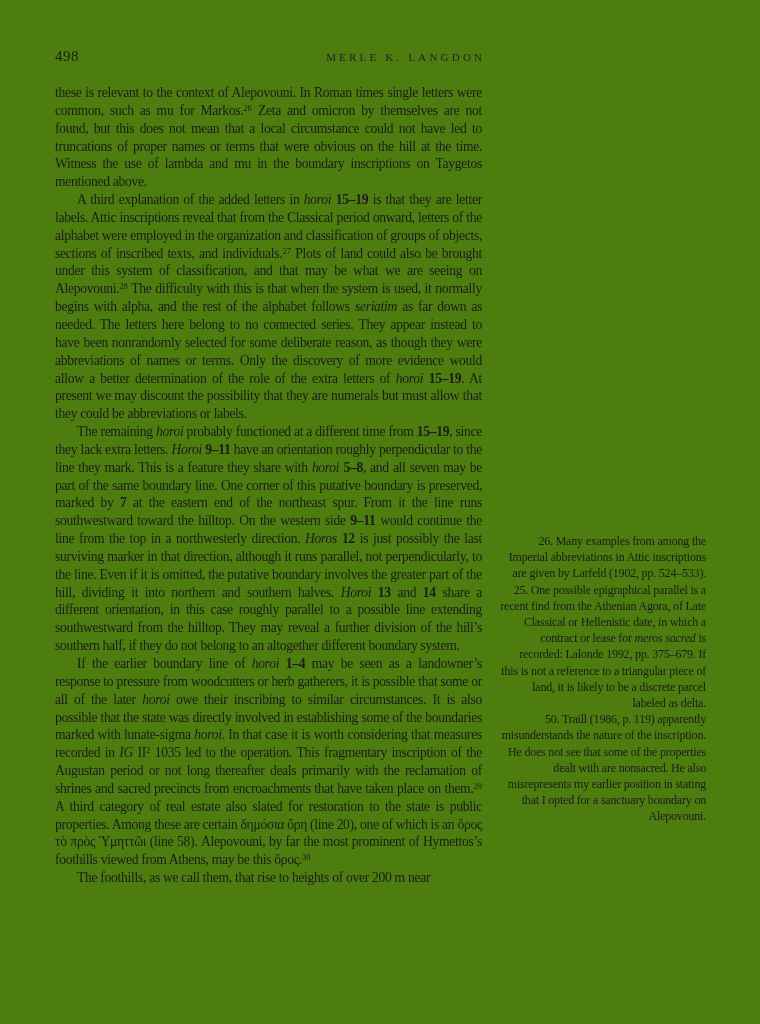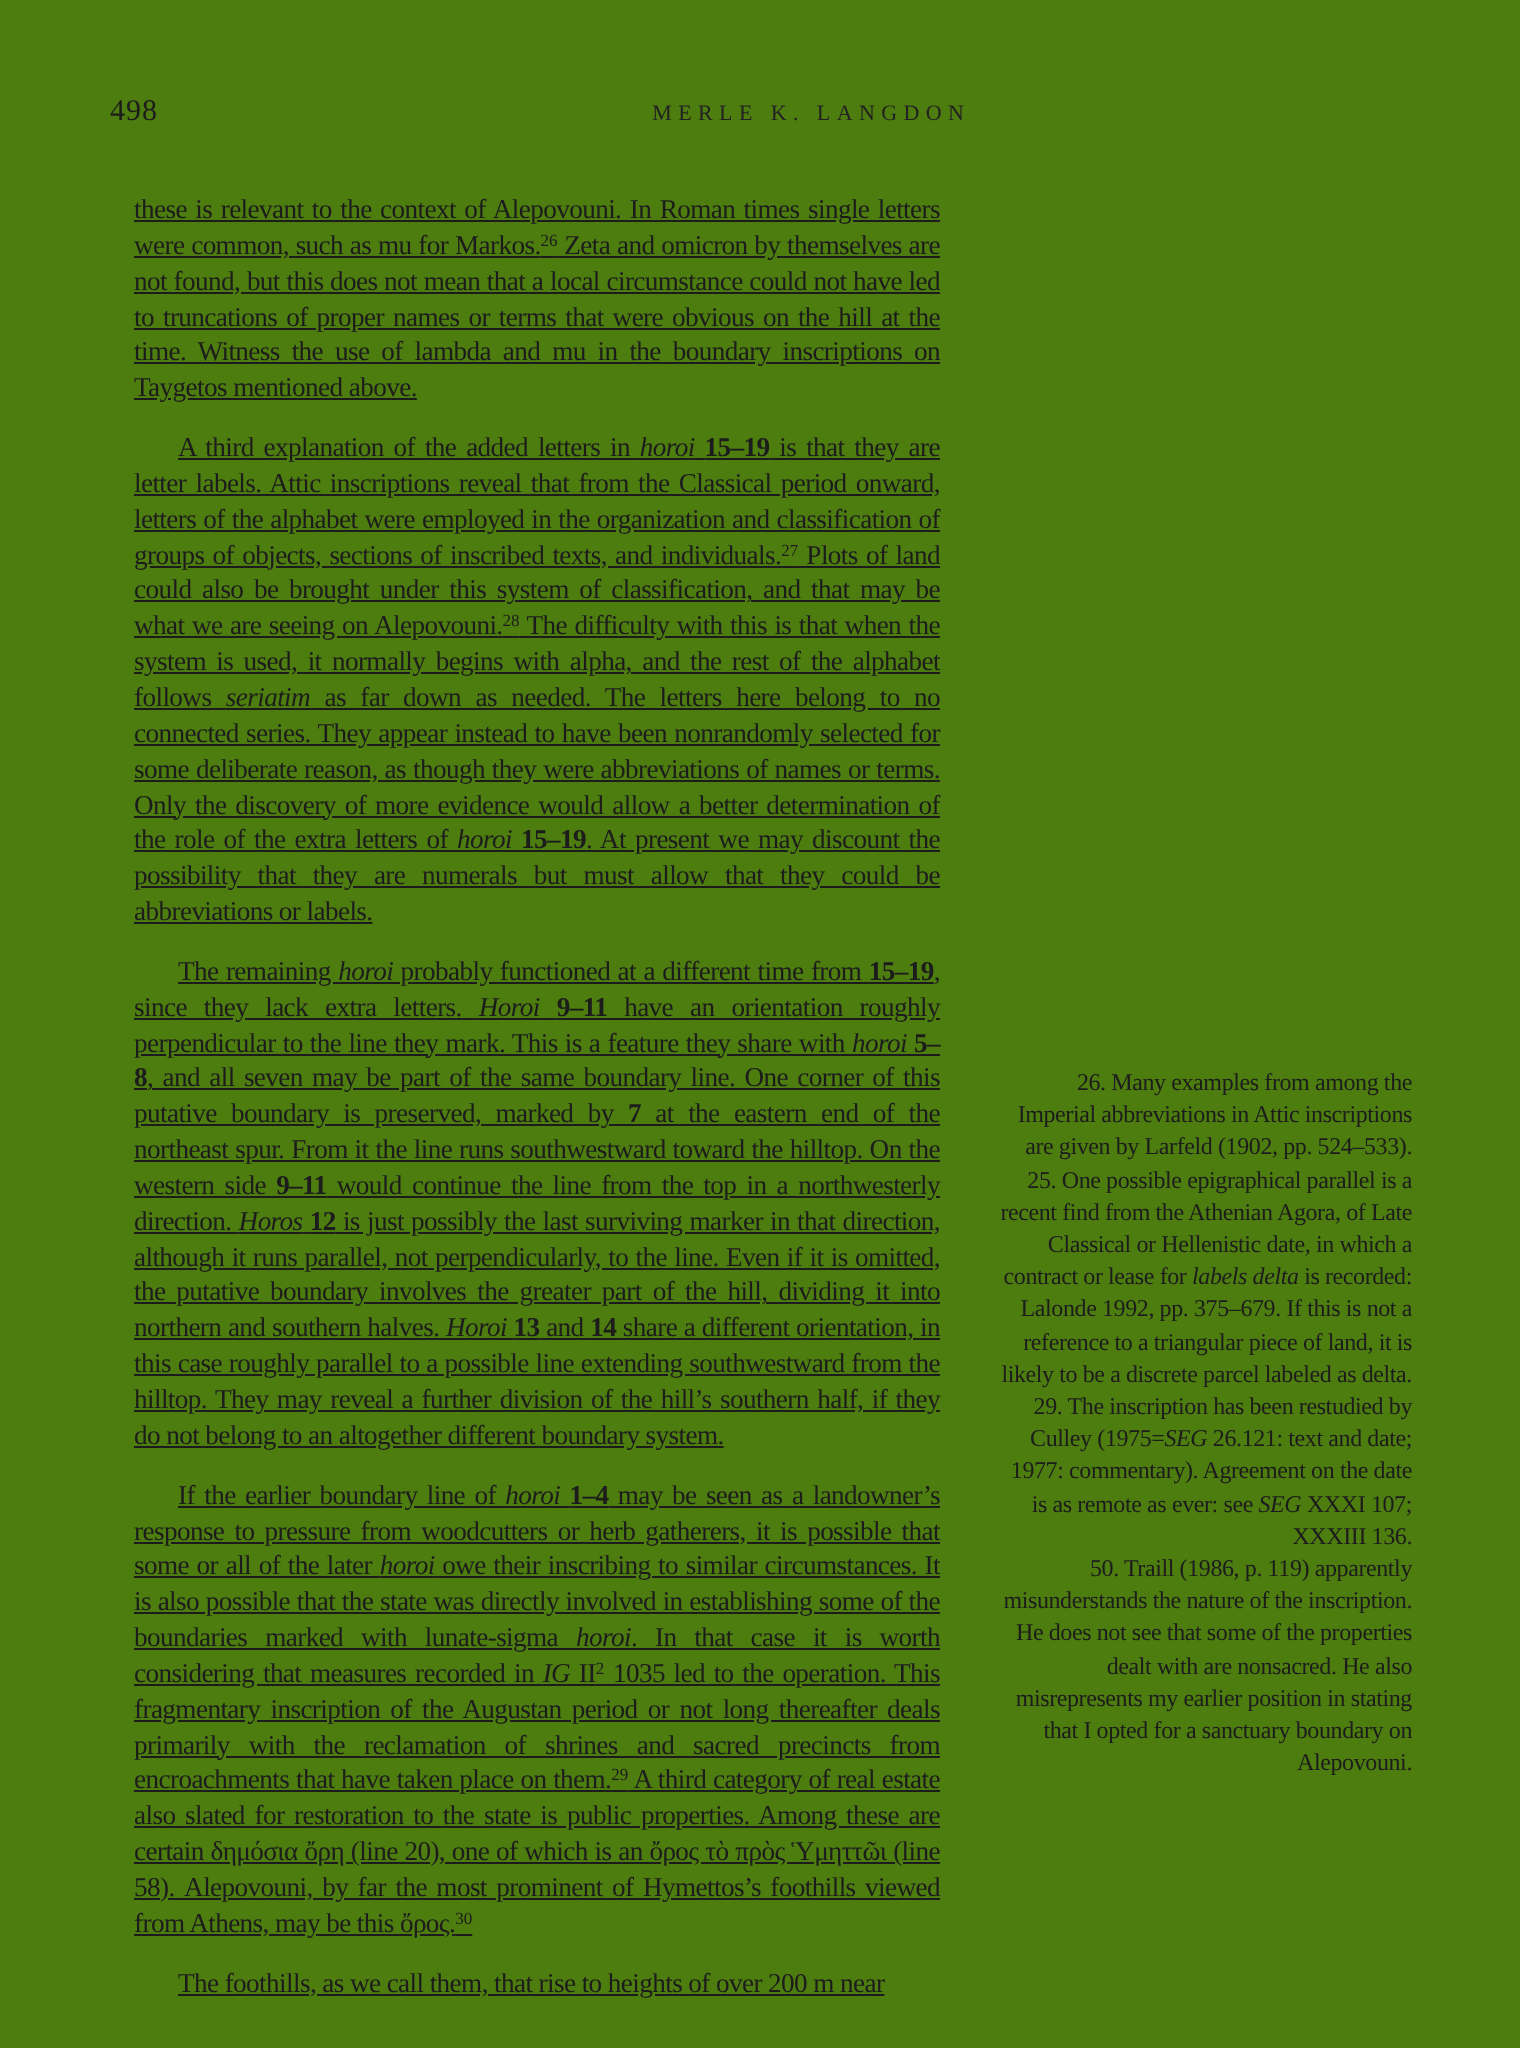--- a/index.html
+++ b/index.html
@@ -39,27 +39,26 @@
     color: #222;
   }
   
   .maincol {
     position: absolute;
     left: 55px;
     top: 84px;
     width: 427px;
   }
   .para {
-    margin: 12px;
+    margin: 0;
     font-size: 13.6px;
     line-height: 17.85px;
     letter-spacing: -0.3px;
     text-align: justify;
     text-indent: 22px;
-    text-decoration: underline;
   }
   .para.noindent { text-indent: 0; }
   .para sup, .note sup {
     font-size: 8.5px;
     line-height: 0;
     vertical-align: 4px;
     letter-spacing: 0;
   }
   .it { font-style: italic; }
   .bd { font-weight: bold; }
@@ -92,18 +91,17 @@
   <section class="maincol">
     <p class="para noindent"><span>these is relevant to the context of Alepovouni. In Roman times single letters were common, such as mu for Markos.</span><sup>26</sup><span> Zeta and omicron by themselves are not found, but this does not mean that a local circumstance could not have led to truncations of proper names or terms that were obvious on the hill at the time. Witness the use of lambda and mu in the boundary inscriptions on Taygetos mentioned above.</span></p>
     <p class="para"><span>A third explanation of the added letters in </span><span class="it">horoi</span><span> </span><span class="bd">15–19</span><span> is that they are letter labels. Attic inscriptions reveal that from the Classical period onward, letters of the alphabet were employed in the organization and classification of groups of objects, sections of inscribed texts, and individuals.</span><sup>27</sup><span> Plots of land could also be brought under this system of classification, and that may be what we are seeing on Alepovouni.</span><sup>28</sup><span> The difficulty with this is that when the system is used, it normally begins with alpha, and the rest of the alphabet follows </span><span class="it">seriatim</span><span> as far down as needed. The letters here belong to no connected series. They appear instead to have been nonrandomly selected for some deliberate reason, as though they were abbreviations of names or terms. Only the discovery of more evidence would allow a better determination of the role of the extra letters of </span><span class="it">horoi</span><span> </span><span class="bd">15–19</span><span>. At present we may discount the possibility that they are numerals but must allow that they could be abbreviations or labels.</span></p>
     <p class="para"><span>The remaining </span><span class="it">horoi</span><span> probably functioned at a different time from </span><span class="bd">15–19</span><span>, since they lack extra letters. </span><span class="it">Horoi</span><span> </span><span class="bd">9–11</span><span> have an orientation roughly perpendicular to the line they mark. This is a feature they share with </span><span class="it">horoi</span><span> </span><span class="bd">5–8</span><span>, and all seven may be part of the same boundary line. One corner of this putative boundary is preserved, marked by </span><span class="bd">7</span><span> at the eastern end of the northeast spur. From it the line runs southwestward toward the hilltop. On the western side </span><span class="bd">9–11</span><span> would continue the line from the top in a northwesterly direction. </span><span class="it">Horos</span><span> </span><span class="bd">12</span><span> is just possibly the last surviving marker in that direction, although it runs parallel, not perpendicularly, to the line. Even if it is omitted, the putative boundary involves the greater part of the hill, dividing it into northern and southern halves. </span><span class="it">Horoi</span><span> </span><span class="bd">13</span><span> and </span><span class="bd">14</span><span> share a different orientation, in this case roughly parallel to a possible line extending southwestward from the hilltop. They may reveal a further division of the hill’s southern half, if they do not belong to an altogether different boundary system.</span></p>
     <p class="para"><span>If the earlier boundary line of </span><span class="it">horoi</span><span> </span><span class="bd">1–4</span><span> may be seen as a landowner’s response to pressure from woodcutters or herb gatherers, it is possible that some or all of the later </span><span class="it">horoi</span><span> owe their inscribing to similar circumstances. It is also possible that the state was directly involved in establishing some of the boundaries marked with lunate-sigma </span><span class="it">horoi</span><span>. In that case it is worth considering that measures recorded in </span><span class="it">IG</span><span> II</span><sup>2</sup><span> 1035 led to the operation. This fragmentary inscription of the Augustan period or not long thereafter deals primarily with the reclamation of shrines and sacred precincts from encroachments that have taken place on them.</span><sup>29</sup><span> A third category of real estate also slated for restoration to the state is public properties. Among these are certain δημόσια ὄρη (line 20), one of which is an ὄρος τὸ πρὸς Ὑμηττῶι (line 58). Alepovouni, by far the most prominent of Hymettos’s foothills viewed from Athens, may be this ὄρος.</span><sup>30</sup></p>
     <p class="para"><span>The foothills, as we call them, that rise to heights of over 200 m near</span></p>
   </section>
 
   <aside class="notescol">
     <p class="note"><span>26. Many examples from among the Imperial abbreviations in Attic inscriptions are given by Larfeld (1902, pp. 524–533).</span></p>
-    <p class="note"><span>25. One possible epigraphical parallel is a recent find from the Athenian Agora, of Late Classical or Hellenistic date, in which a contract or lease for </span><span class="it">labels delta</span><span> is recorded: Lalonde 1992, pp. 375–679. If this is not a reference to a triangular piece of land, it is likely to be a discrete parcel labeled as delta.</span></p>
-    <p class="note"><span>29. The inscription has been restudied by Culley (1975=</span><span class="it">SEG</span><span> 26.121: text and date; 1977: commentary). Agreement on the date is as remote as ever: see </span><span class="it">SEG</span><span> XXXI 107; XXXIII 136.</span></p>
+    <p class="note"><span>25. One possible epigraphical parallel is a recent find from the Athenian Agora, of Late Classical or Hellenistic date, in which a contract or lease for </span><span class="it">meros sacred</span><span> is recorded: Lalonde 1992, pp. 375–679. If this is not a reference to a triangular piece of land, it is likely to be a discrete parcel labeled as delta.</span></p>
     <p class="note"><span>50. Traill (1986, p. 119) apparently misunderstands the nature of the inscription. He does not see that some of the properties dealt with are nonsacred. He also misrepresents my earlier position in stating that I opted for a sanctuary boundary on Alepovouni.</span></p>
   </aside>
 
 </div>
 
 </body></html>

